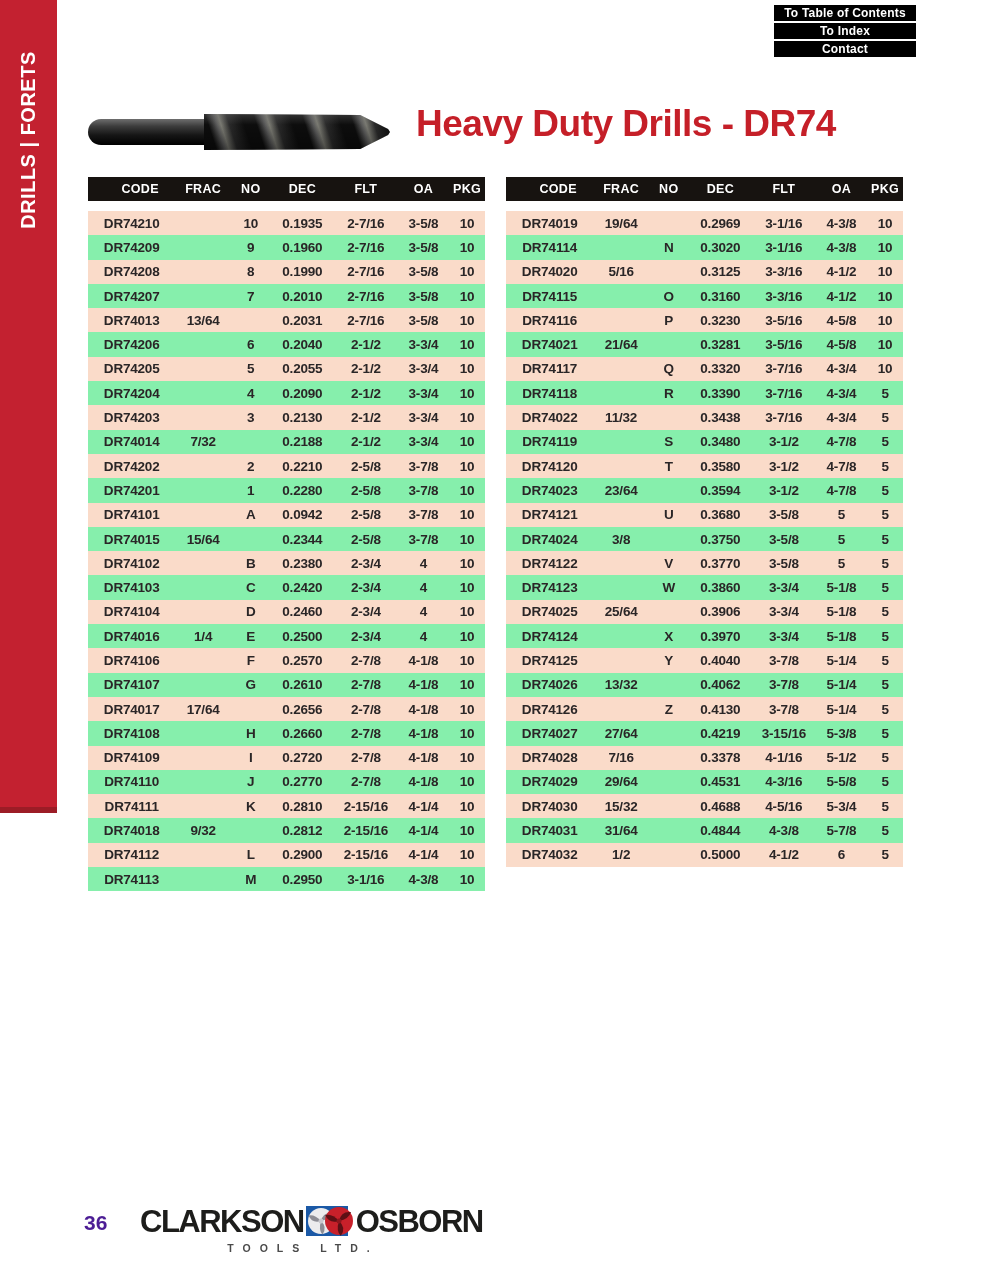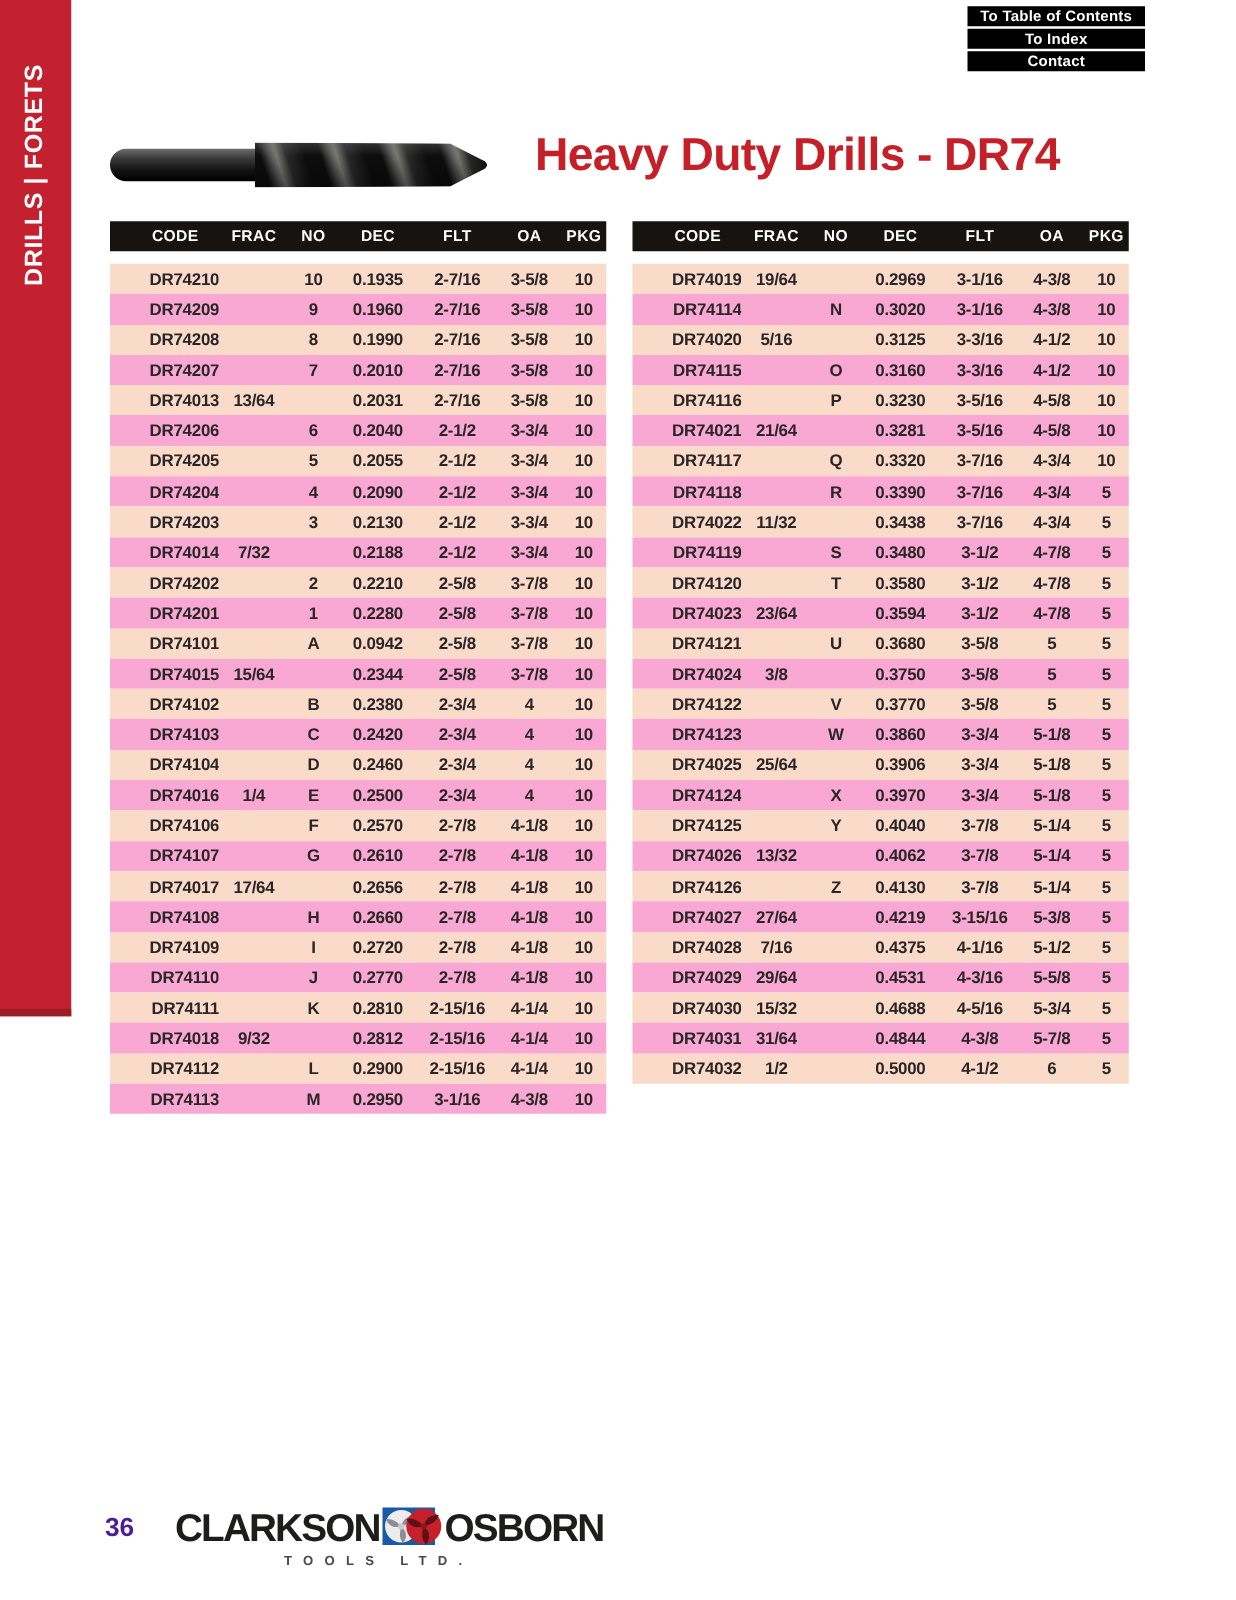--- a/index.html
+++ b/index.html
@@ -23,21 +23,21 @@
     background:#c32130; border-bottom:6px solid #9c1c26;
   }
   .sidebar-label {
     position:absolute; left:28px; top:140px; white-space:nowrap;
     transform:translate(-50%,-50%) rotate(-90deg);
     color:#ffffff; font-size:20px; font-weight:bold; letter-spacing:0.5px;
   }
 
   
   .page-title {
-    position:absolute; left:428px; top:103px; width:460px;
+    position:absolute; left:416px; top:103px; width:460px;
     color:#c51f28; font-size:37px; font-weight:bold; letter-spacing:-0.5px;
     white-space:nowrap;
   }
   .drill-photo { position:absolute; left:88px; top:112px; width:302px; height:40px; }
   .drill-shank {
     position:absolute; left:0; top:7px; width:122px; height:26px;
     border-radius:13px 0 0 13px;
     background:linear-gradient(180deg,#6e6e6e 0%,#3c3c3c 28%,#161616 62%,#000 100%);
   }
   .drill-flutes {
@@ -51,23 +51,23 @@
   
   .dtable { position:absolute; top:177px; width:397px; }
   .dtable-left  { left:88px; }
   .dtable-right { left:506px; }
   .thead {
     background:#171310; color:#ffffff; height:24px; display:flex; align-items:center;
     font-size:12.5px; font-weight:bold; margin-bottom:10px; letter-spacing:0.3px;
   }
   .trow { display:flex; align-items:center; height:24.3px; font-size:13.5px; font-weight:bold; color:#2a2627; letter-spacing:-0.2px; }
   .trow.pink  { background:#fadbc9; }
-  .trow.white { background:#f9a8d4; }
+  .trow.white { background:#86efac; }
   .cell { text-align:center; overflow:hidden; white-space:nowrap; }
-  .col-code { width:22%; text-align:right; padding-left:0; }
+  .col-code { width:22%; text-align:center; padding-left:0; }
   .col-frac { width:14%; }
   .col-no   { width:10%; }
   .col-dec  { width:16%; }
   .col-flt  { width:16%; }
   .col-oa   { width:13%; }
   .col-pkg  { width:9%;  }
   .thead .col-code { text-align:center; padding-left:17px; }
 
   
   .page-num { position:absolute; left:84px; top:1211px; font-size:21px; font-weight:bold; color:#4c1d95; }
@@ -569,21 +569,21 @@
         <span class="cell col-no"></span>
         <span class="cell col-dec">0.4219</span>
         <span class="cell col-flt">3-15/16</span>
         <span class="cell col-oa">5-3/8</span>
         <span class="cell col-pkg">5</span>
       </div>
       <div class="trow pink">
         <span class="cell col-code">DR74028</span>
         <span class="cell col-frac">7/16</span>
         <span class="cell col-no"></span>
-        <span class="cell col-dec">0.4375</span>
+        <span class="cell col-dec">0.3378</span>
         <span class="cell col-flt">4-1/16</span>
         <span class="cell col-oa">5-1/2</span>
         <span class="cell col-pkg">5</span>
       </div>
       <div class="trow white">
         <span class="cell col-code">DR74029</span>
         <span class="cell col-frac">29/64</span>
         <span class="cell col-no"></span>
         <span class="cell col-dec">0.4531</span>
         <span class="cell col-flt">4-3/16</span>

